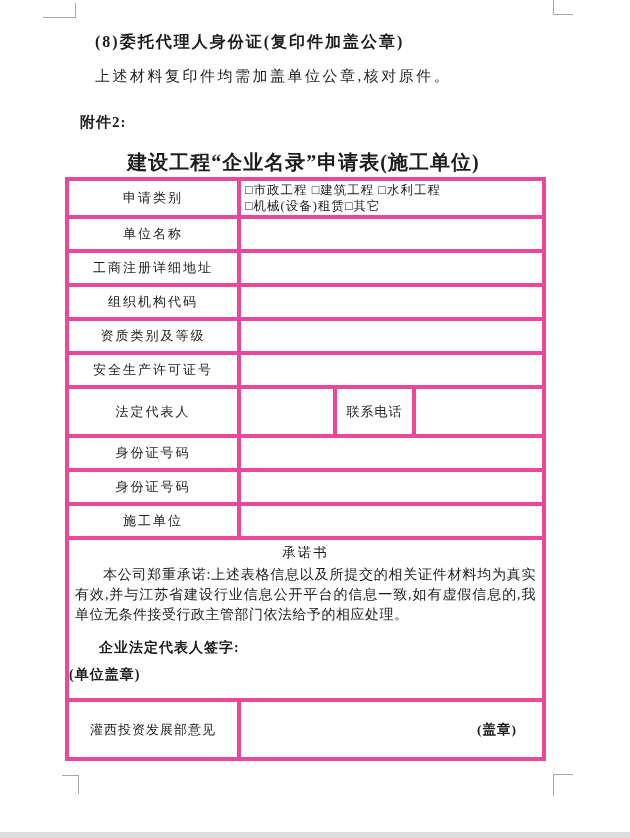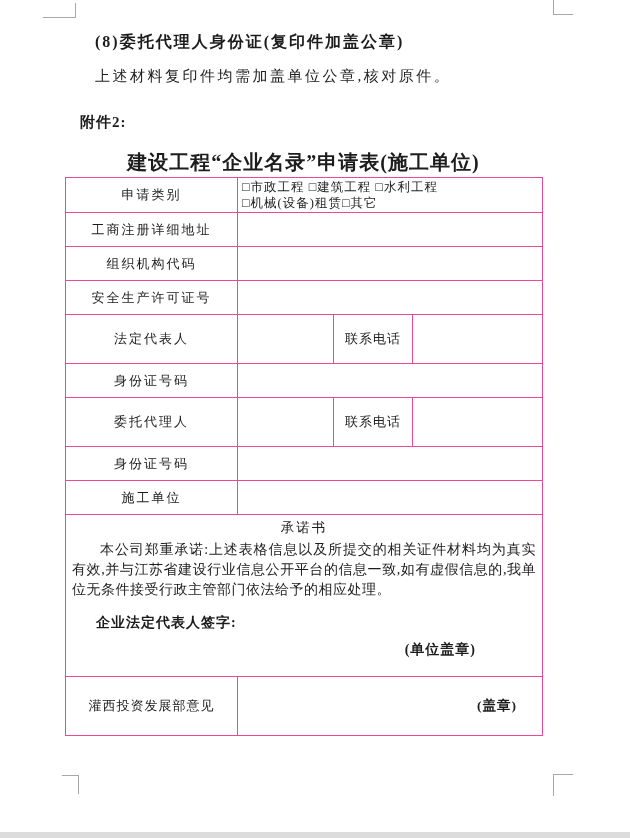--- a/index.html
+++ b/index.html
@@ -16,34 +16,34 @@
   .crop-br { left:553px; top:774px; width:19px; height:21px; border-top:1px solid #a8a8a8; border-left:1px solid #a8a8a8; }
 
   .heading    { position:absolute; left:95px; top:22px;  font-size:16px; font-weight:bold; letter-spacing:2px;margin-top:10px; }
   .note       { position:absolute; left:95px; top:67px;  font-size:15px; letter-spacing:2.5px; }
   .attachment { position:absolute; left:80px; top:113px; font-size:15px; font-weight:bold; letter-spacing:1px; }
   .form-title { position:absolute; left:65px; top:149px; width:477px; text-align:center;
                 font-size:20px; font-weight:bold; letter-spacing:1px; }
 
   table.app-form { position:absolute; left:65px; top:177px; width:477px;
                    border-collapse:collapse; table-layout:fixed; }
-  .app-form td { border:1px solid #ec4899; font-size:13px; padding:0; overflow:hidden; }
+  .app-form td { border:4px solid #ec4899; font-size:13px; padding:0; overflow:hidden; }
   .h35{height:35px} .h34{height:34px} .h33{height:49px} .h162{height:162px} .h43{height:59px}
 
   td.label       { text-align:center; letter-spacing:2px; }
   td.options     { font-size:12.5px; line-height:16px; padding:1px 2px 1px 4px; letter-spacing:1px;margin-left:42px; }
   td.phone-label { text-align:center; letter-spacing:1px; }
   td.input-cell  { background:#fff; }
 
   td.promise-cell { vertical-align:top; }
   .promise-title  { text-align:center; font-size:13.5px; margin-top:4px; letter-spacing:2px; }
   .promise-body   { font-size:14px; line-height:20px; margin:3px 6px 0 6px; text-indent:2em;
                     text-align:justify; letter-spacing:0.5px; }
   .signature      { font-size:14px; font-weight:bold; margin:14px 0 0 30px; letter-spacing:1px; }
-  .unit-seal      { font-size:14px; font-weight:bold; text-align:right; padding-right:66px;
+  .unit-seal      { font-size:14px; font-weight:bold; padding-right:66px;
                     margin-top:9px; letter-spacing:1px; }
   td.opinion-label { text-align:center; letter-spacing:1px; }
   td.opinion-value { text-align:right; padding-right:25px; font-weight:bold; font-size:13.5px; letter-spacing:1px; }
 
   .bottom-strip { position:absolute; left:0; top:832px; width:630px; height:6px; background:#dcdcdc; }
 </style>
 </head>
 <body>
 
 <div class="crop crop-tl"></div>
@@ -65,46 +65,48 @@
   </colgroup>
   <tbody>
     <tr class="h35">
       <td class="label">申请类别</td>
       <td class="options" colspan="3">
         <div>□市政工程 □建筑工程 □水利工程</div>
         <div>□机械(设备)租赁□其它</div>
       </td>
     </tr>
     <tr class="h34">
+      <td class="label">单位名称</td>
+      <td class="input-cell" colspan="3"></td>
+    </tr>
+    <tr class="h34">
       <td class="label">工商注册详细地址</td>
       <td class="input-cell" colspan="3"></td>
     </tr>
     <tr class="h34">
       <td class="label">组织机构代码</td>
+      <td class="input-cell" colspan="3"></td>
+    </tr>
+    <tr class="h34">
+      <td class="label">资质类别及等级</td>
       <td class="input-cell" colspan="3"></td>
     </tr>
     <tr class="h34">
       <td class="label">安全生产许可证号</td>
       <td class="input-cell" colspan="3"></td>
     </tr>
     <tr class="h33">
       <td class="label">法定代表人</td>
       <td class="input-cell"></td>
       <td class="phone-label">联系电话</td>
       <td class="input-cell"></td>
     </tr>
     <tr class="h34">
       <td class="label">身份证号码</td>
       <td class="input-cell" colspan="3"></td>
-    </tr>
-    <tr class="h33">
-      <td class="label">委托代理人</td>
-      <td class="input-cell"></td>
-      <td class="phone-label">联系电话</td>
-      <td class="input-cell"></td>
     </tr>
     <tr class="h34">
       <td class="label">身份证号码</td>
       <td class="input-cell" colspan="3"></td>
     </tr>
     <tr class="h34">
       <td class="label">施工单位</td>
       <td class="input-cell" colspan="3"></td>
     </tr>
     <tr class="h162">

